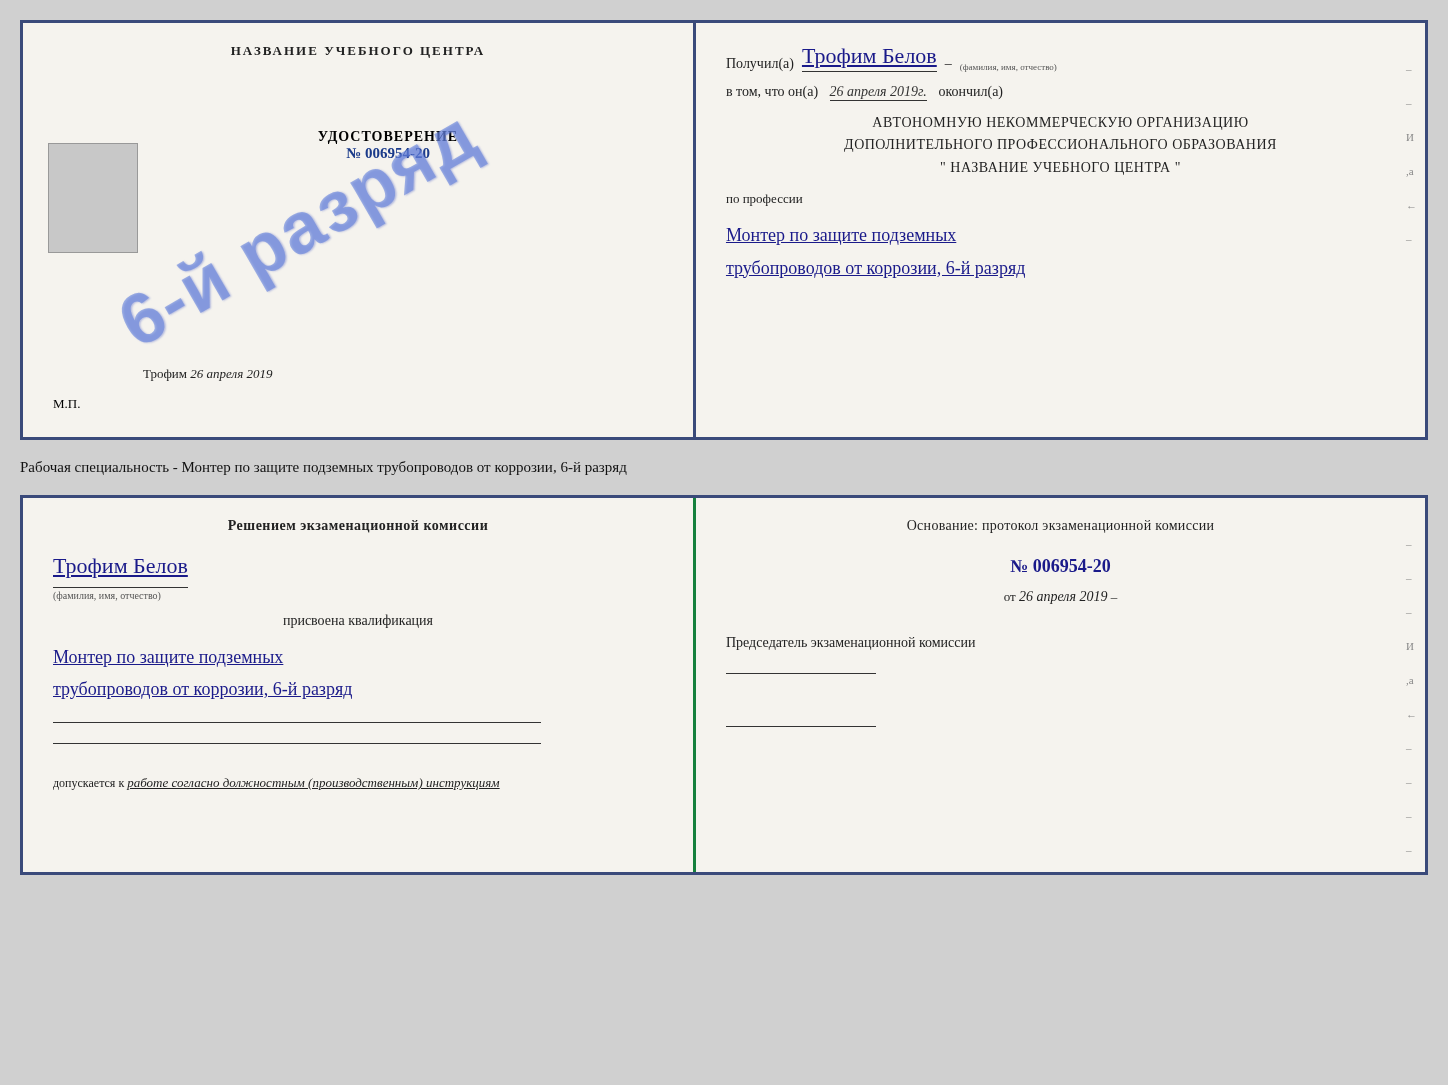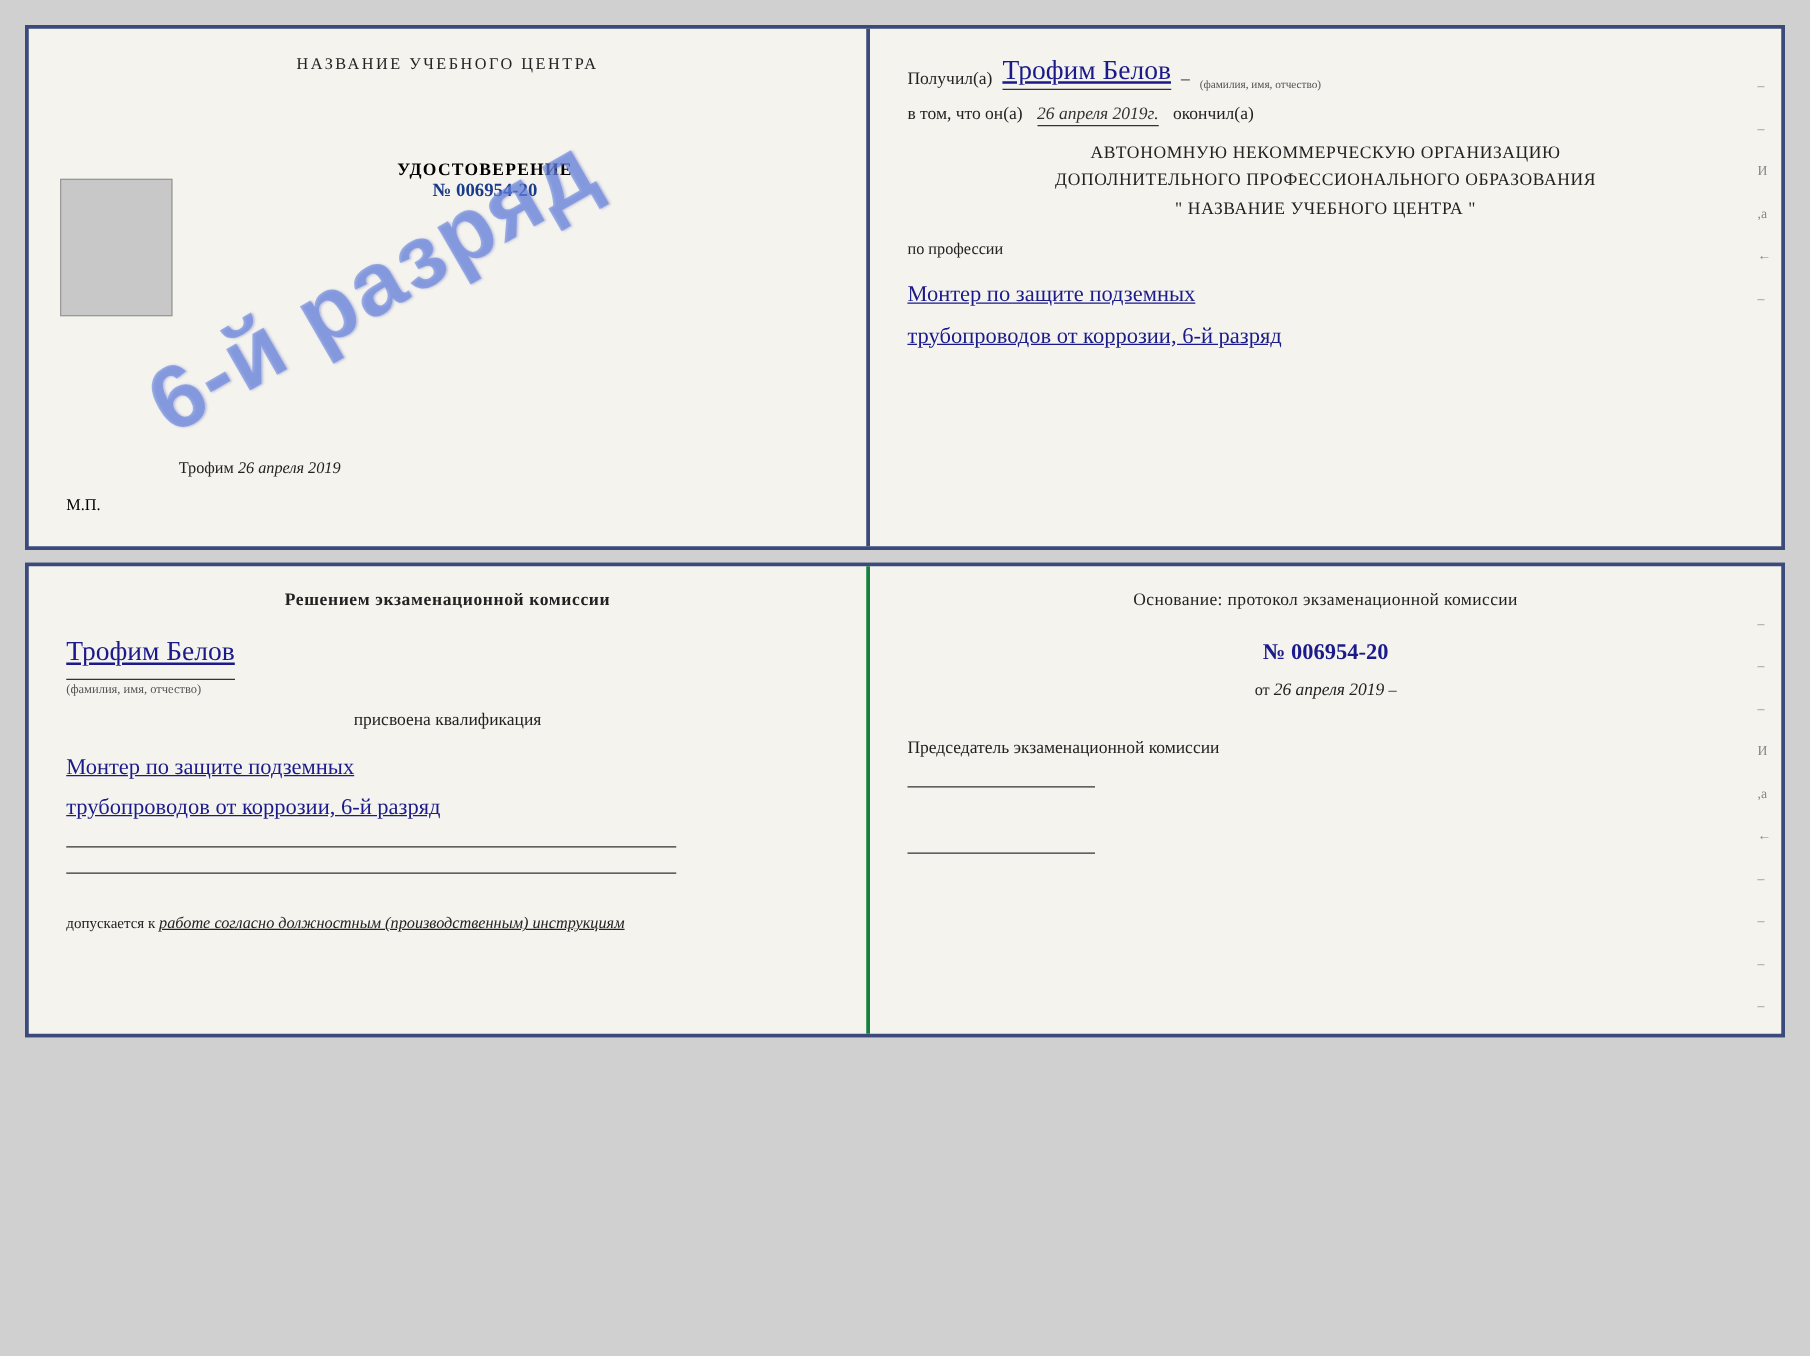--- a/index.html
+++ b/index.html
@@ -40,21 +40,21 @@
     .cert-right {
       width: 52%;
       padding: 20px 30px;
       display: flex;
       flex-direction: column;
       gap: 12px;
     }
 
     .training-center-title {
       font-size: 13px;
-      font-weight: normal;
+      font-weight: bold;
       letter-spacing: 2px;
       text-align: center;
       text-transform: uppercase;
       margin-bottom: 10px;
       color: #222;
     }
 
     .photo-placeholder {
       width: 90px;
       height: 110px;
@@ -355,20 +355,21 @@
       <span>–</span>
       <span>–</span>
       <span>И</span>
       <span>,а</span>
       <span>←</span>
       <span>–</span>
     </div>
 
   </div>
 
+  <div class="middle-text">Рабочая специальность - Монтер по защите подземных трубопроводов от коррозии, 6-й разряд</div>
 
   <div class="certificate-bottom">
 
     <div class="cert-bottom-left">
 
       <div class="decision-text">Решением экзаменационной комиссии</div>
 
       <div style="display:flex; flex-direction:column; align-items:flex-start;">
         <span class="qualification-handwritten" style="font-size:22px; border-bottom:1px solid #333; padding-bottom:2px;">Трофим Белов</span>
         <span class="small-label" style="font-size:10px; color:#555; margin-top:2px;">(фамилия, имя, отчество)</span>

